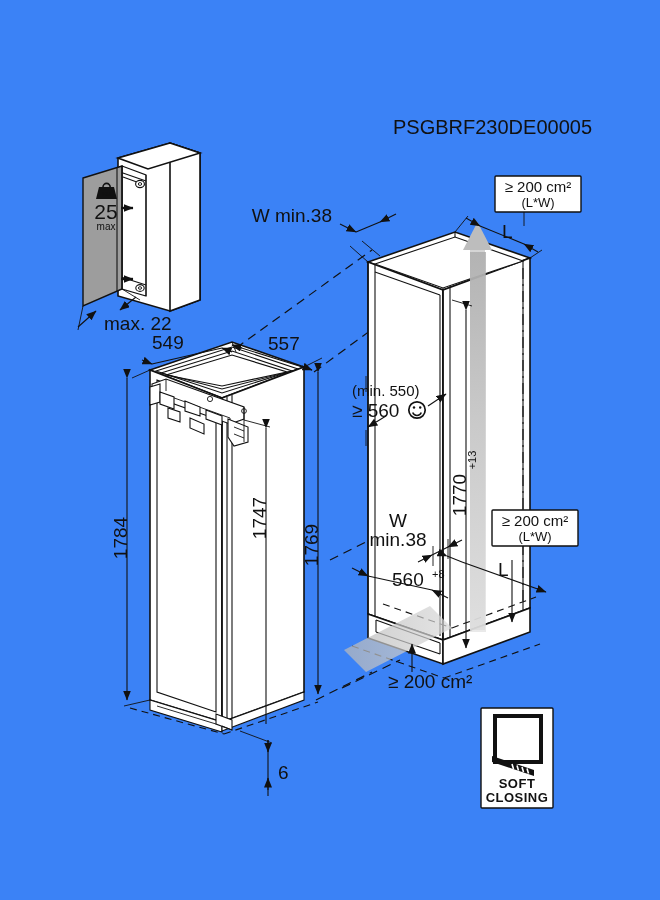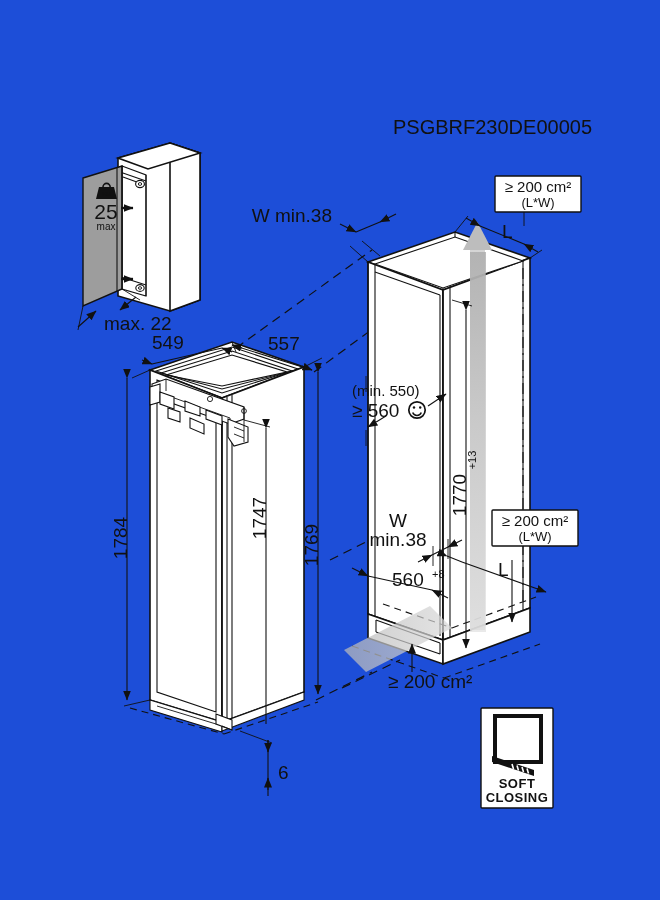--- a/index.html
+++ b/index.html
@@ -5,21 +5,21 @@
 <style>
   html, body {
     margin: 0;
     padding: 0;
     background: #ffffff;
   }
   #page {
     position: relative;
     width: 660px;
     height: 900px;
-    background: #1d4ed8;
+    background: #3b82f6;
     font-family: "Liberation Sans", sans-serif;
     overflow: hidden;
   }
   svg { display: block; }
 
   .lbl {
     font-family: "Liberation Sans", sans-serif;
     fill: #111111;
   }
   .lbl-title { font-size: 20px; }

